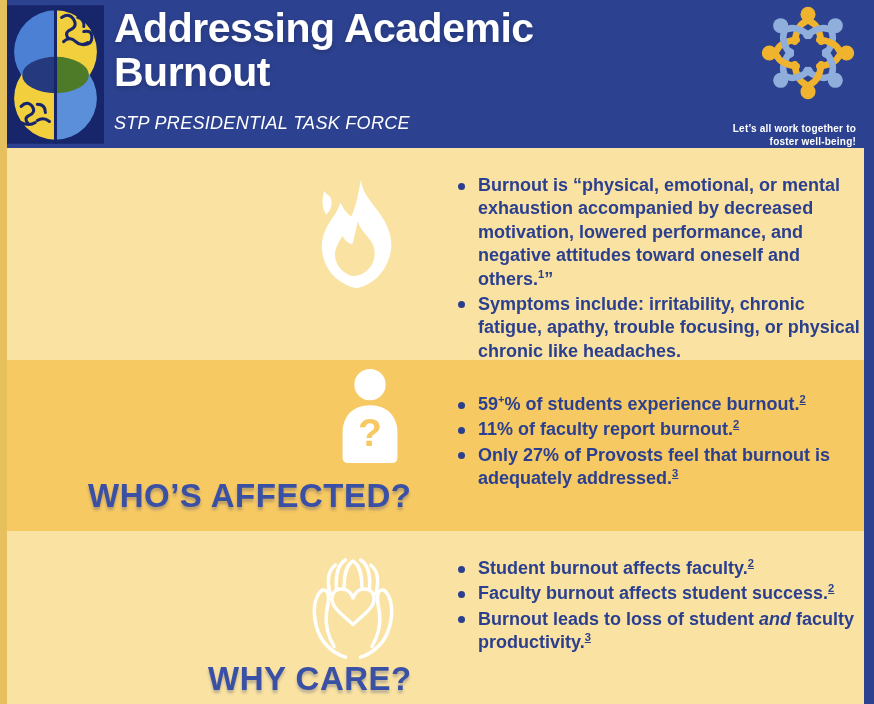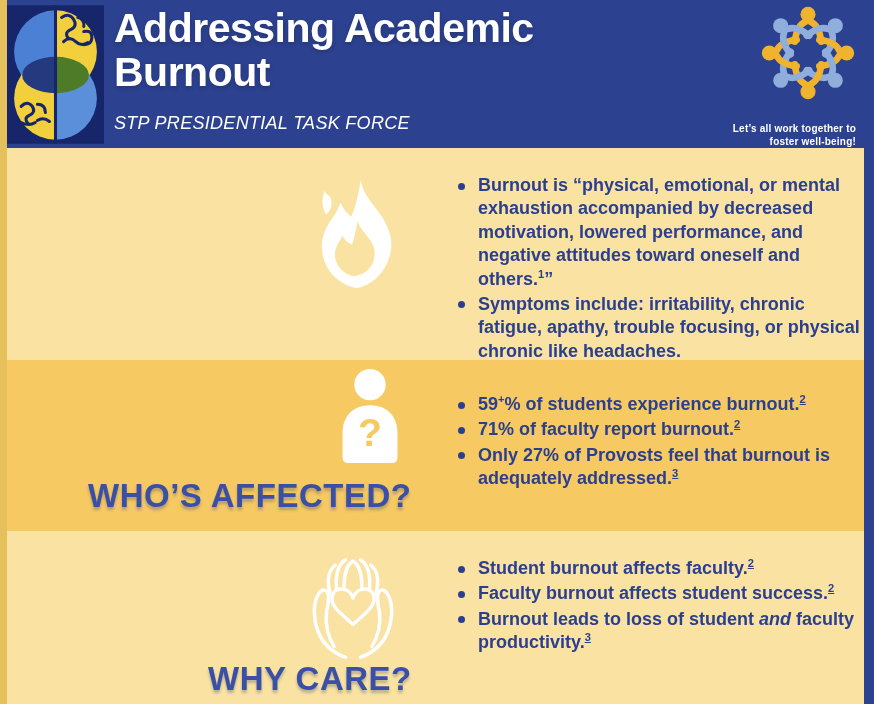--- a/index.html
+++ b/index.html
@@ -168,21 +168,21 @@
 
   <div class="section section-2">
     <svg class="sec-icon s2-icon" viewBox="0 0 64 100" xmlns="http://www.w3.org/2000/svg">
       <circle cx="32" cy="17" r="16" fill="#FFFFFF"></circle>
       <path d="M32 38 C14 38 4 50 4 66 L4 91 Q4 97 10 97 L54 97 Q60 97 60 91 L60 66 C60 50 50 38 32 38 Z" fill="#FFFFFF"></path>
       <text x="32" y="80" text-anchor="middle" font-family="Liberation Sans, sans-serif" font-size="40" font-weight="bold" fill="#F6C963">?</text>
     </svg>
     <div class="sec-heading s2-heading">WHO’S AFFECTED?</div>
     <ul class="bullets s2-bullets">
         <li><span>59</span><sup>+</sup><span>% of students experience burnout.</span><sup class="fn-link">2</sup></li>
-        <li><span>71% of faculty report burnout.</span><sup class="fn-link">2</sup></li>
+        <li><span>11% of faculty report burnout.</span><sup class="fn-link">2</sup></li>
         <li><span>Only 27% of Provosts feel that burnout is adequately addressed.</span><sup class="fn-link">3</sup></li>
       </ul>
   </div>
 
   <div class="section section-3">
     <svg class="sec-icon s3-icon" viewBox="0 0 200 190" xmlns="http://www.w3.org/2000/svg">
       <g stroke="#FFFFFF" stroke-width="5.5" fill="none" stroke-linecap="round" stroke-linejoin="round">
 
         <path d="M100 90 C94 72 70 71 67 88 C64 102 78 113 100 132 C122 113 136 102 133 88 C130 71 106 72 100 90 Z"></path>
 

